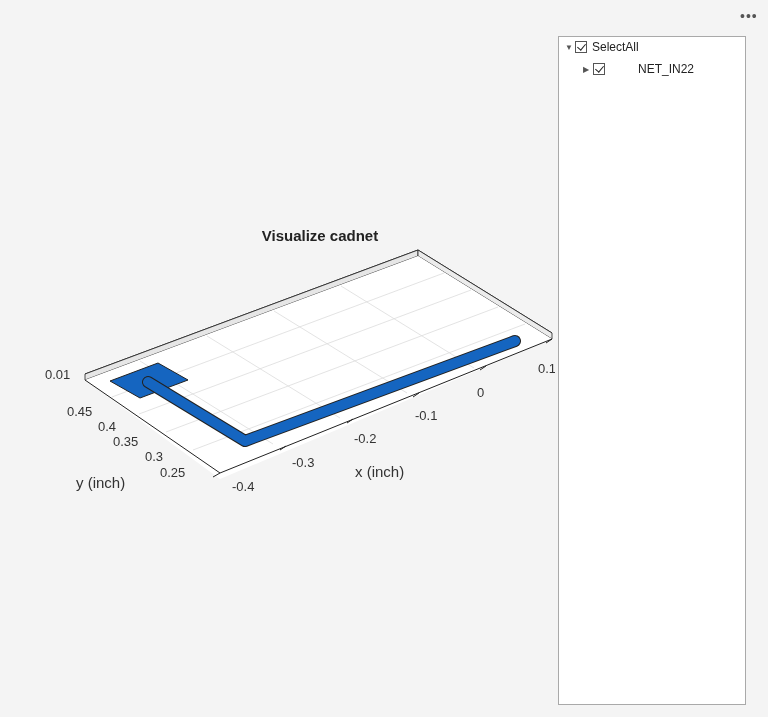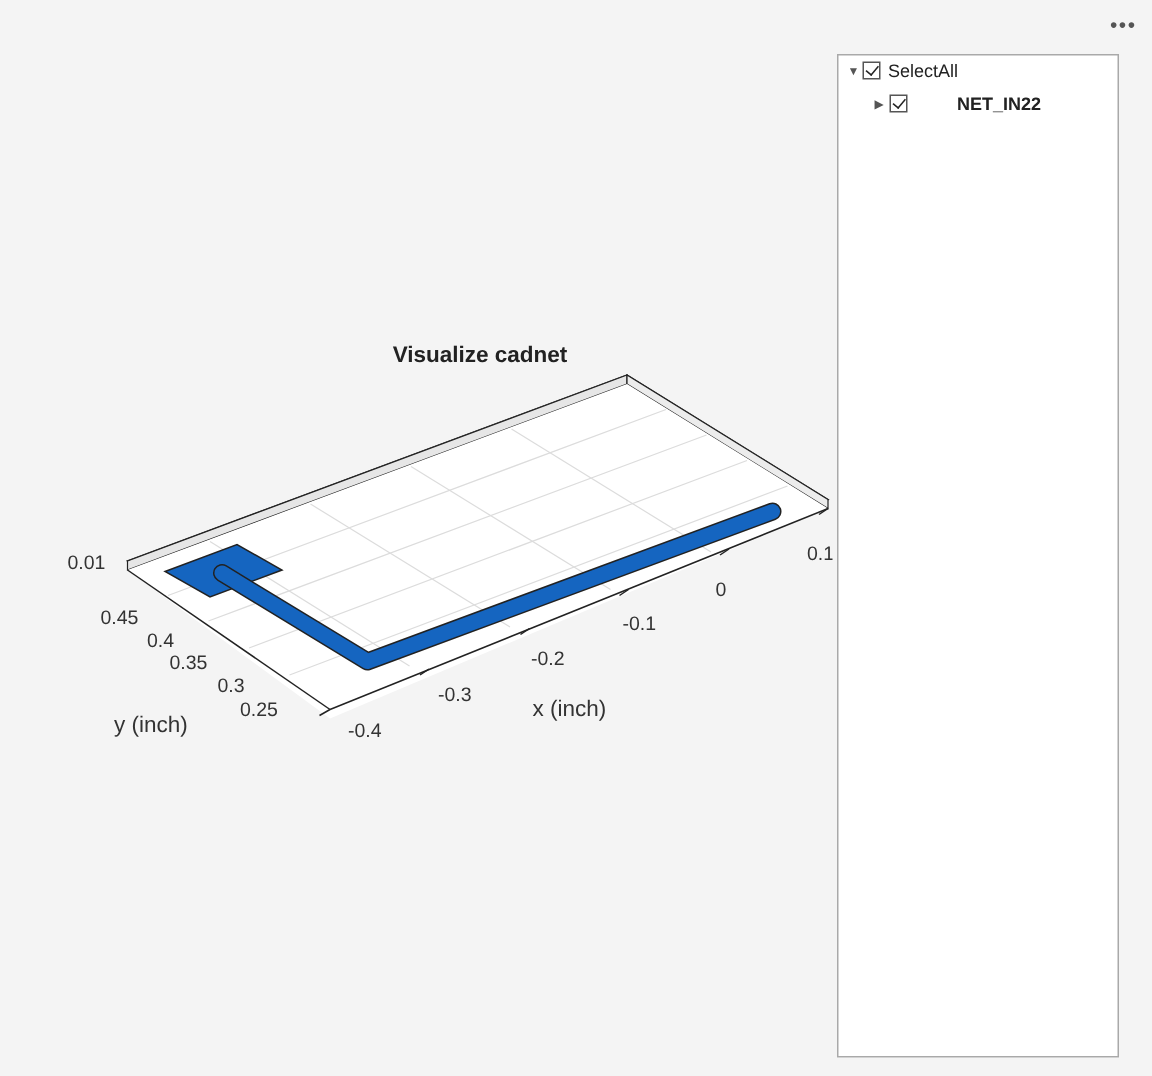--- a/index.html
+++ b/index.html
@@ -8,21 +8,21 @@
   #plot { position:absolute; left:0; top:0; width:555px; height:717px; }
   .more { position:absolute; left:740px; top:8px; font-size:14px; color:#555; letter-spacing:1px; }
   .panel { position:absolute; left:558px; top:36px; width:188px; height:669px; background:#fff;
            border:1px solid #a9a9a9; box-sizing:border-box; }
   .row { position:absolute; display:flex; align-items:center; font-size:12px; color:#222; }
   .tri { width:10px; font-size:8px; color:#555; }
   .cb { width:12px; height:12px; border:1px solid #555; box-sizing:border-box; margin-right:5px;
         position:relative; background:#fff; }
   .cb::after { content:""; position:absolute; left:3px; top:0px; width:4px; height:7px;
                border-right:1.3px solid #222; border-bottom:1.3px solid #222; transform:rotate(40deg); }
-  .bold { font-weight:bold;padding-left:28px; }
+  .bold { font-weight:normal;padding-left:28px; }
 </style>
 </head>
 <body>
 
 <svg id="plot" viewBox="0 0 555 717" xmlns="http://www.w3.org/2000/svg" font-family="Liberation Sans, sans-serif">
   <text x="320" y="241" text-anchor="middle" font-size="15" font-weight="bold" fill="#222">Visualize cadnet</text>
 
   <polygon points="85,374 418,250 552,333 220,473" fill="#ffffff" stroke="#222" stroke-width="1"></polygon>
 
   <polygon points="85,374 418,250 418,256 85,380" fill="#e6e6e6" stroke="#222" stroke-width="0.8"></polygon>

